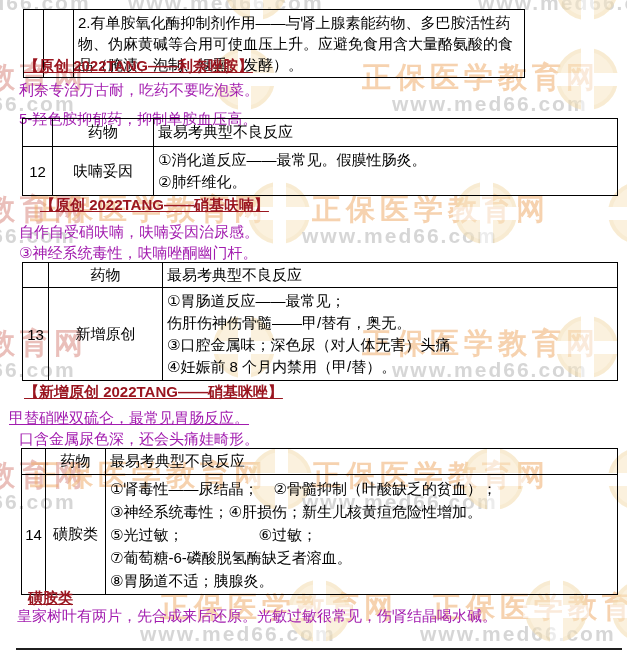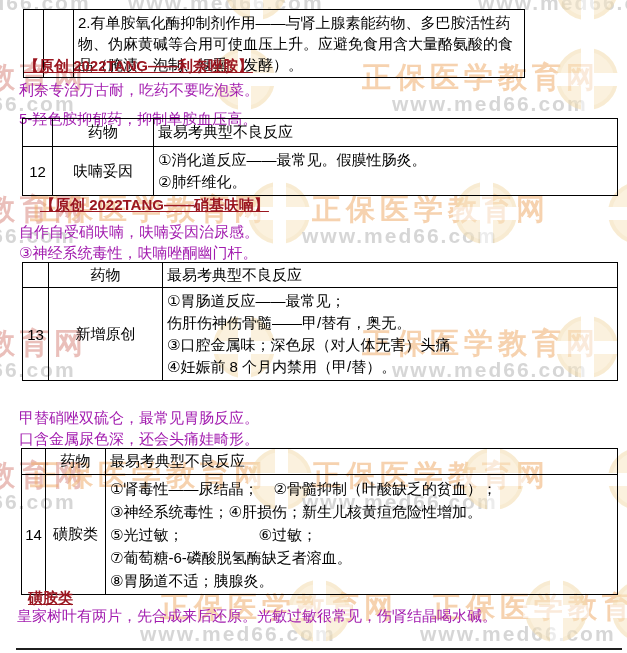--- a/index.html
+++ b/index.html
@@ -164,21 +164,22 @@
       <td class="l">
         <div class="rx-line">①胃肠道反应——最常见；</div>
         <div class="rx-line">伤肝伤神伤骨髓——甲/替有，奥无。</div>
         <div class="rx-line">③口腔金属味；深色尿（对人体无害）头痛</div>
         <div class="rx-line">④妊娠前 8 个月内禁用（甲/替）。</div>
       </td>
     </tr>
   </tbody>
     </table>
 
-  <div class="body-line" style="left:19px; top:409px;">甲替硝唑双硫仑，最常见胃肠反应。</div>
+  <div class="red-heading" style="left:24px; top:383px;">【新增原创 2022TANG——硝基咪唑】</div>
+  <div class="body-line" style="left:9px; top:409px;text-decoration:underline;">甲替硝唑双硫仑，最常见胃肠反应。</div>
   <div class="body-line" style="left:19px; top:430px;">口含金属尿色深，还会头痛娃畸形。</div>
 
   <table class="tbl" style="left:21px; top:448px; width:597px;">
     <colgroup>
         <col style="width:24px">
         <col style="width:60px">
         <col>
       </colgroup>
     <tbody>
         <tr style="height:26px">

